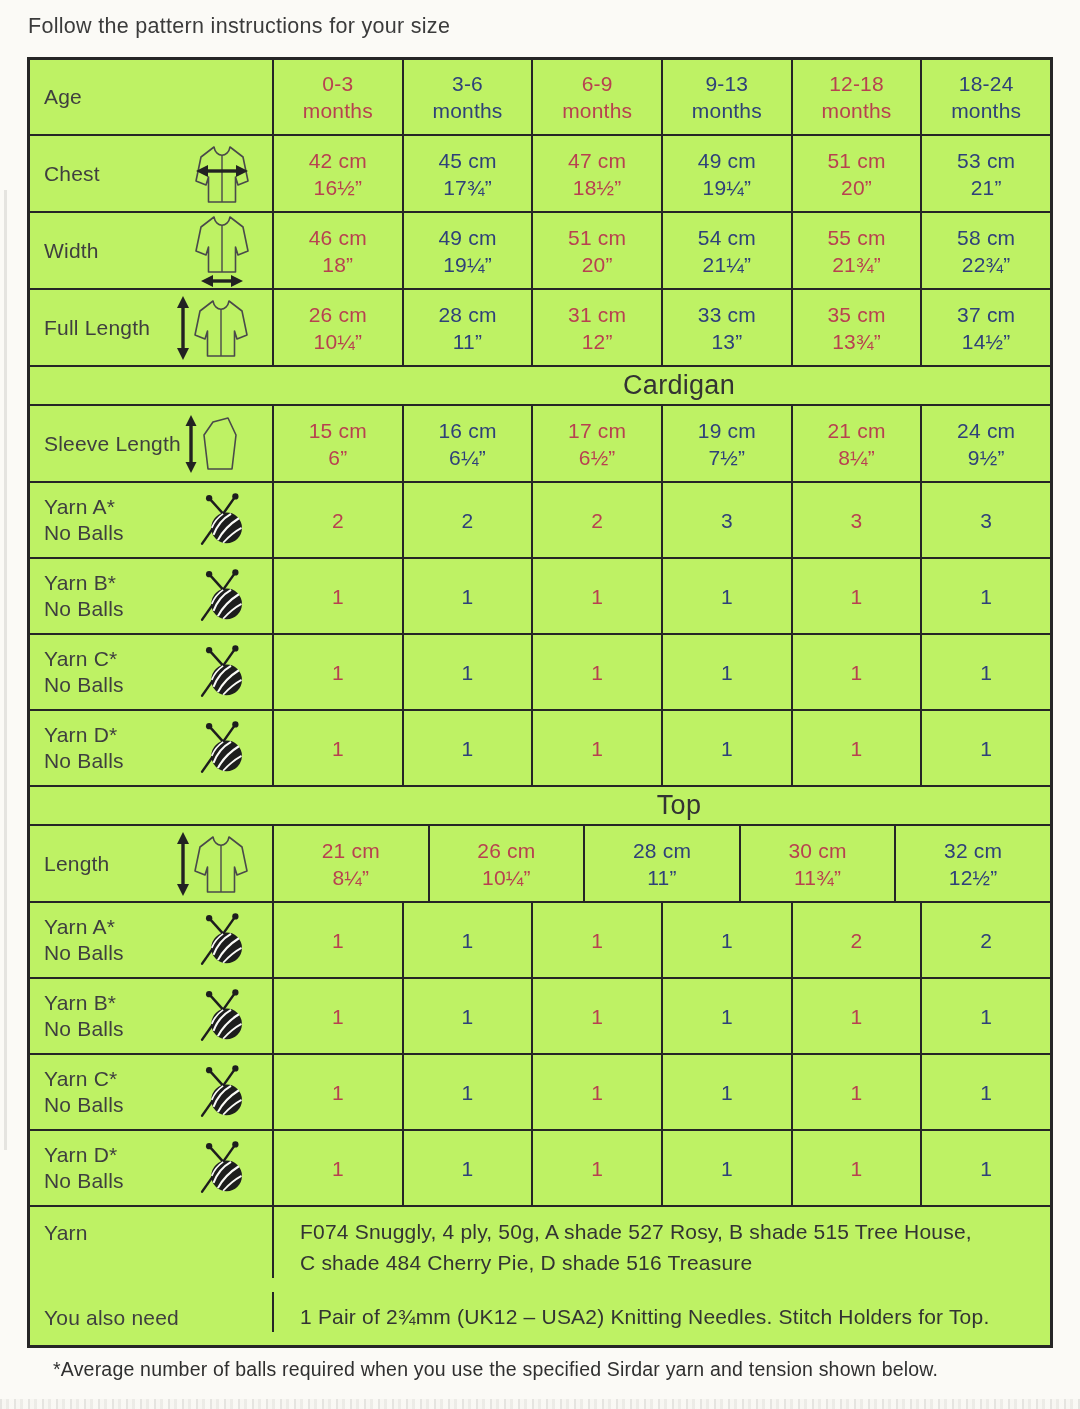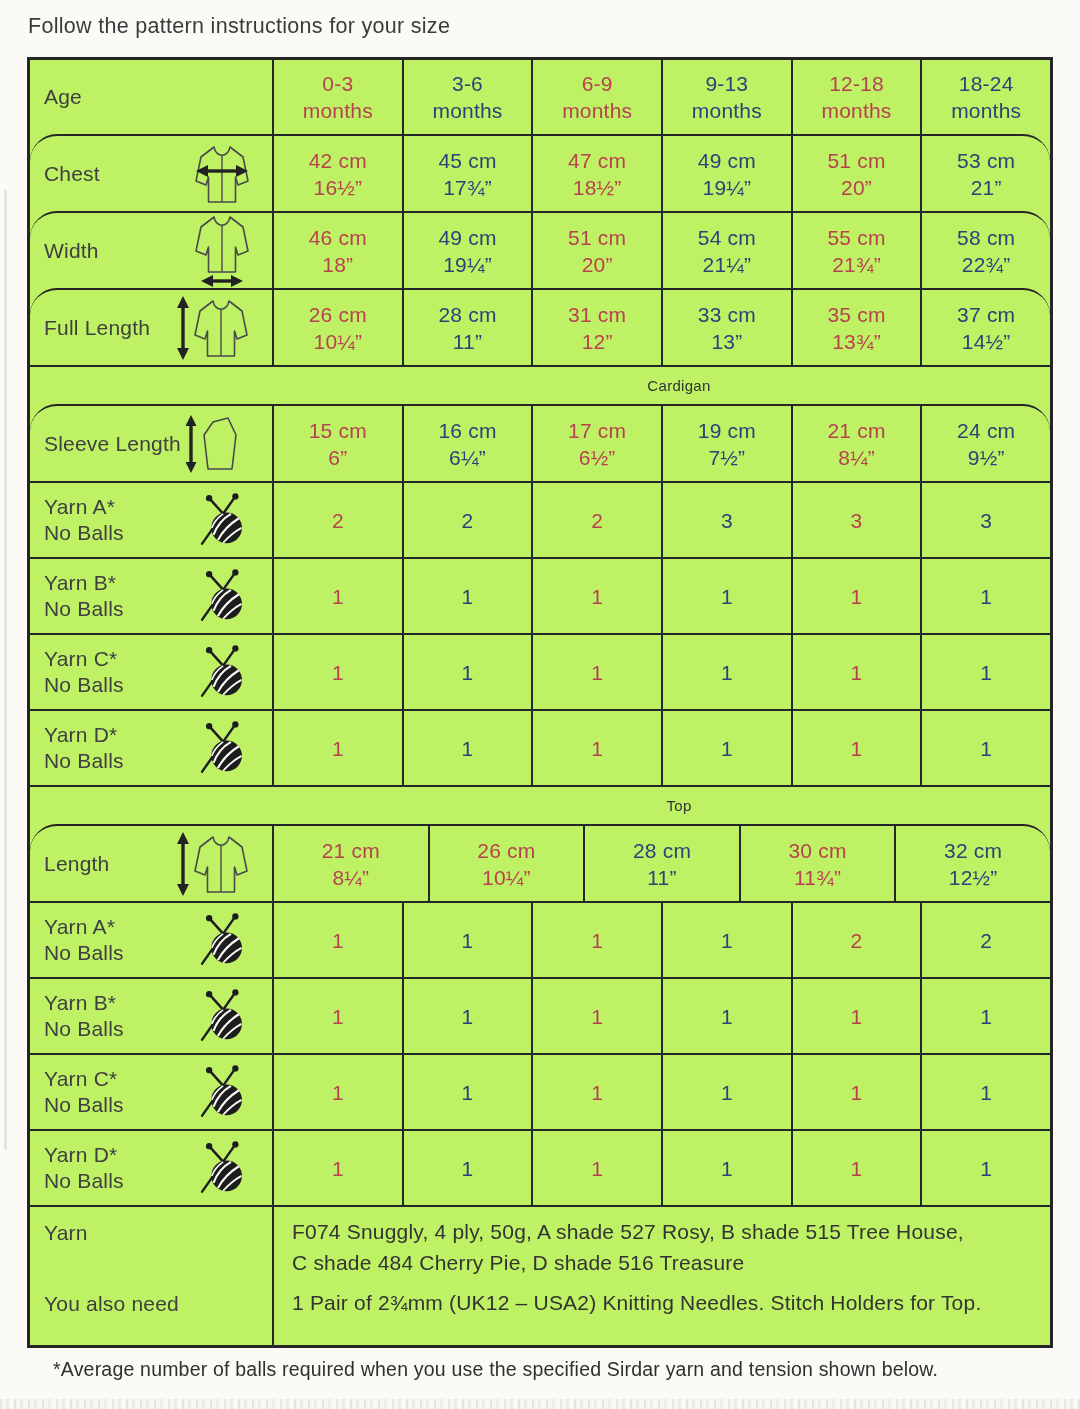--- a/index.html
+++ b/index.html
@@ -21,21 +21,21 @@
   .size-table{
     position:absolute;left:27px;top:57px;
     width:1026px;
     border:3px solid var(--line,#262626);
     background:#bef264;
     box-sizing:border-box;
   }
   .row{display:flex;box-sizing:border-box;}
   .row + .row{border-top:2px solid var(--line,#262626);}
   .row-age{height:74px;}
-  .row-measure{height:77px;border-radius:27px;}
+  .row-measure{height:77px;}
   .row-yarn{height:76px;}
   .row-section{height:39px;}
   .row-info{height:140px;flex-direction:column;}
   .cell{box-sizing:border-box;}
   .cell.label{
     width:242px;flex:0 0 242px;
     display:flex;align-items:center;justify-content:space-between;
     padding:0 10px 0 14px;
     font-size:21px;color:var(--ink,#3f3f3f);letter-spacing:.2px;
   }
@@ -43,30 +43,30 @@
   .cell.data{
     flex:1 1 0;
     border-left:2px solid var(--line,#262626);
     display:flex;flex-direction:column;align-items:center;justify-content:center;
     text-align:center;font-size:21px;line-height:27px;letter-spacing:.2px;
   }
   .col-red{color:var(--red,#b84150);}
   .col-blue{color:var(--blue,#2f4179);}
   .section-title{
     flex:1;display:flex;align-items:center;justify-content:center;
-    padding-left:278px;font-size:15px;color:#333;letter-spacing:.3px;
+    padding-left:278px;font-size:27px;color:#333;letter-spacing:.3px;
   }
   .icon{display:flex;align-items:center;margin-right:10px;}
   .icon svg{display:block;}
   .info-sub{display:flex;}
   .info-sub:nth-child(1){height:72px;justify-content:center;}
-  .info-sub:nth-child(2){height:68px;}
+  .info-sub:nth-child(2){height:68px;align-items:center;}
   .info-sub .cell.label{align-items:flex-start;padding-top:13px;}
   .info-text{
-    flex:1;padding:9px 10px 0 18px;
+    flex:1;padding:9px 10px 0 26px;
     font-size:21px;line-height:31px;color:#333;letter-spacing:.2px;
     border-left:2px solid var(--line,#262626);
   }
   .footnote{
     position:absolute;left:36px;top:1358px;
     font-size:19.5px;color:#2f2f2f;letter-spacing:.2px;margin-left:17px;
   }
   .edge-artifact{
     position:absolute;left:4px;top:190px;height:960px;width:3px;
     background:rgba(150,150,145,.22);

